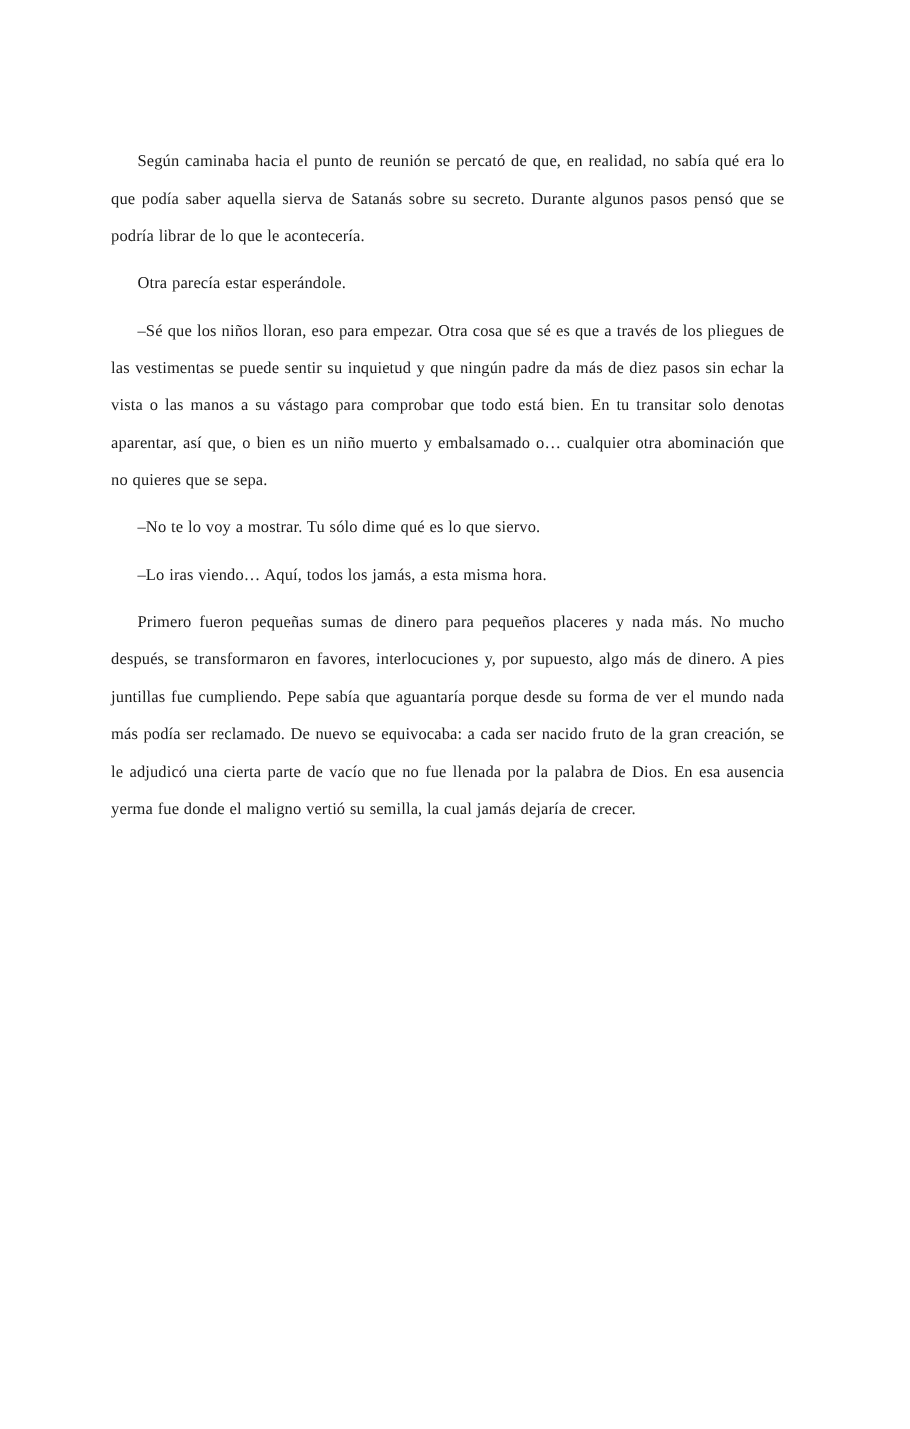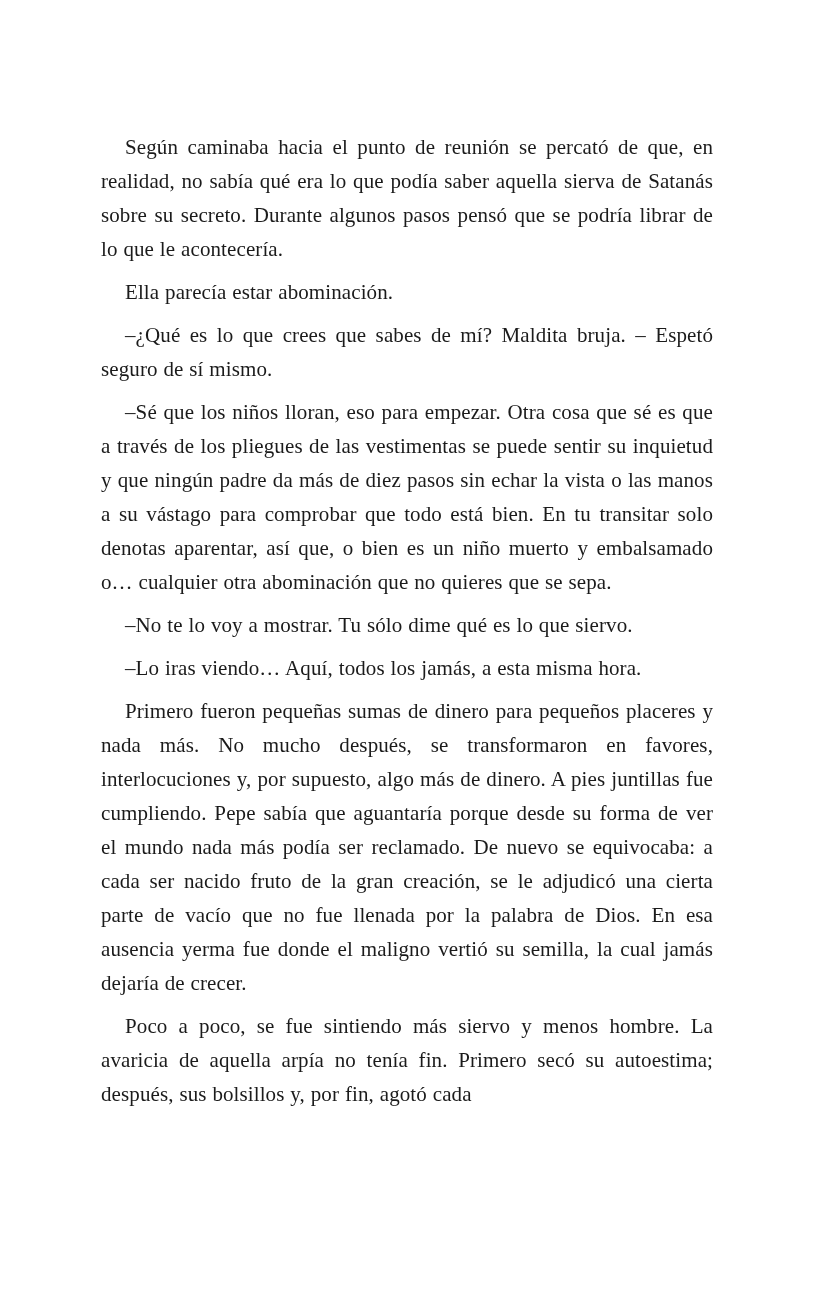--- a/index.html
+++ b/index.html
@@ -18,38 +18,36 @@
   }
   .text-column {
     position: absolute;
     left: 101px;
     top: 130px;
     width: 616px;
     color: #1b1b1b;
   }
   .text-column p {
     margin: 0 4px 9px 0;
-    font-size: 21px;
+    font-size: 15px;
     line-height: 34px;
     text-align: justify;
     text-indent: 24px;
     letter-spacing: 0.1px;
     word-spacing: 0.5px;
   }
   .text-column p:last-child {
     margin-bottom: 0;
   }
 </style>
 </head>
 <body>
 
 <div class="page" style="background: rgb(255, 255, 255);">
   <div class="text-column" style="color: rgb(27, 27, 27);">
       <p>Según caminaba hacia el punto de reunión se percató de que, en realidad, no sabía qué era lo que podía saber aquella sierva de Satanás sobre su secreto.  Durante algunos pasos pensó que se podría librar de lo que le acontecería.</p>
-      <p>Ella parecía estar abominación.</p>
-      <p>–¿Qué es lo que crees que sabes de mí? Maldita bruja. – Espetó seguro de sí mismo.</p>
+      <p>Otra parecía estar esperándole.</p>
       <p>–Sé que los niños lloran, eso para empezar. Otra cosa que sé es que a través de los pliegues de las vestimentas se puede sentir su inquietud y que ningún padre da más de diez pasos sin echar la vista o las manos a su vástago para comprobar que todo está bien. En tu transitar solo denotas aparentar, así que, o bien es un niño muerto y embalsamado o… cualquier otra abominación que no quieres que se sepa.</p>
       <p>–No te lo voy a mostrar. Tu sólo dime qué es lo que siervo.</p>
       <p>–Lo iras viendo… Aquí, todos los jamás, a esta misma hora.</p>
       <p>Primero fueron pequeñas sumas de dinero para pequeños placeres y nada más. No mucho después, se transformaron en favores, interlocuciones y, por supuesto, algo más de dinero. A pies juntillas fue cumpliendo. Pepe sabía que aguantaría porque desde su forma de ver el mundo nada más podía ser reclamado. De nuevo se equivocaba: a cada ser nacido fruto de la gran creación, se le adjudicó una cierta parte de vacío que no fue llenada por la palabra de Dios. En esa ausencia yerma fue donde el maligno vertió su semilla, la cual jamás dejaría de crecer.</p>
-      <p>Poco a poco, se fue sintiendo más siervo y menos hombre. La avaricia de aquella arpía no tenía fin. Primero secó su autoestima; después, sus bolsillos y, por fin, agotó cada</p>
     </div>
 </div>
 
 </body></html>

